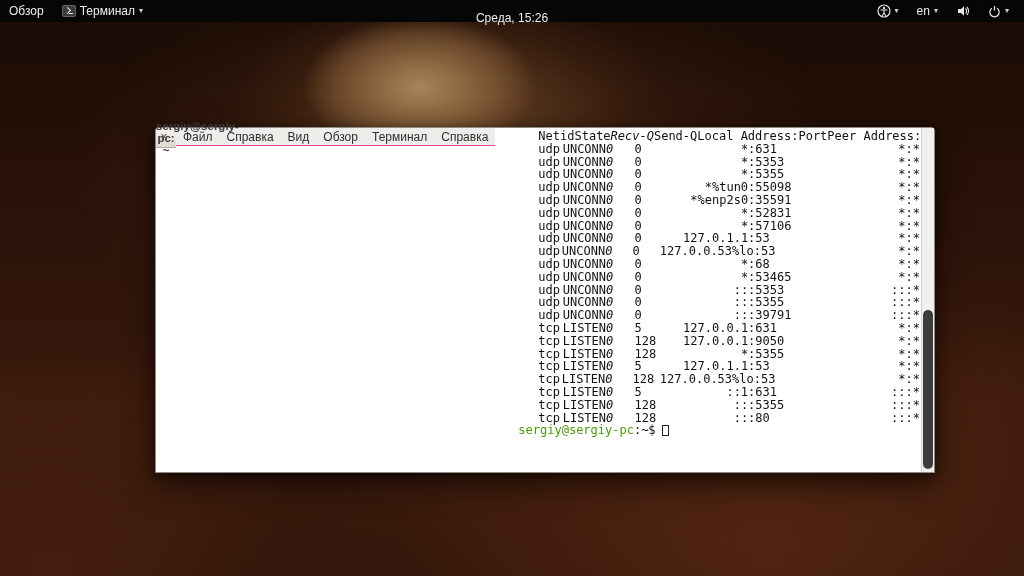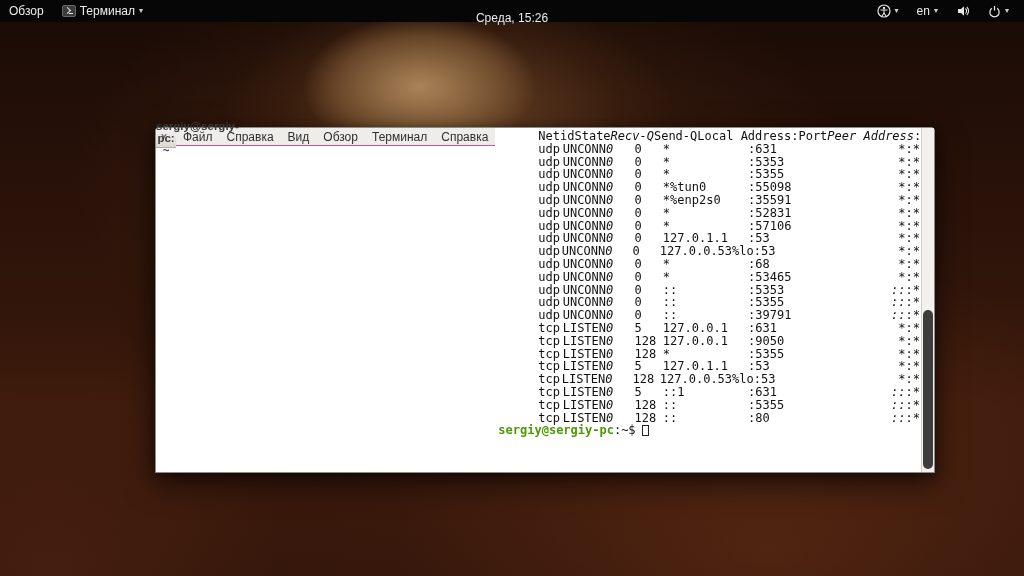--- a/index.html
+++ b/index.html
@@ -61,26 +61,26 @@
     position:absolute; left:3px; top:2px; right:14px; bottom:0;
     font-family:"DejaVu Sans Mono",monospace; font-size:12px; color:#111;
     white-space:pre;
   }
   .term-line { display:flex; height:12.8px; line-height:12.8px;margin-left:40px; }
   .term-line span { display:block; white-space:pre; }
   .c-netid { width:6ch; }
   .c-state { width:9ch; }
   .c-recvq { width:7ch;font-style:italic; }
   .c-sendq { width:7ch; }
-  .c-laddr { width:21ch; text-align:left; }
+  .c-laddr { width:21ch; text-align:right; }
   .c-lport { width:12ch; }
-  .c-paddr { width:25ch; text-align:right;font-style:italic; }
+  .c-paddr { width:25ch; text-align:right; }
   .c-col   { width:1ch; }
   .prompt-line { display:flex; height:12.8px; line-height:12.8px; align-items:center; }
-  .p-user { color:#4e9a06; font-weight:bold; }
+  .p-user { color:#4e9a06; font-weight:normal;margin-left:20px; }
   .cursor { display:inline-block; width:7px; height:11px; border:1px solid #222; margin-left:6px; }
 
   .scrollbar {
     position:absolute; top:0; right:0; bottom:0; width:13px;
     background:#f3f1ee; border-left:1px solid #d2cec9;
   }
   .scroll-thumb {
     position:absolute; left:1px; right:1px; top:53%; height:46%;
     background:#3d3d3d; border-radius:6px;
   }

